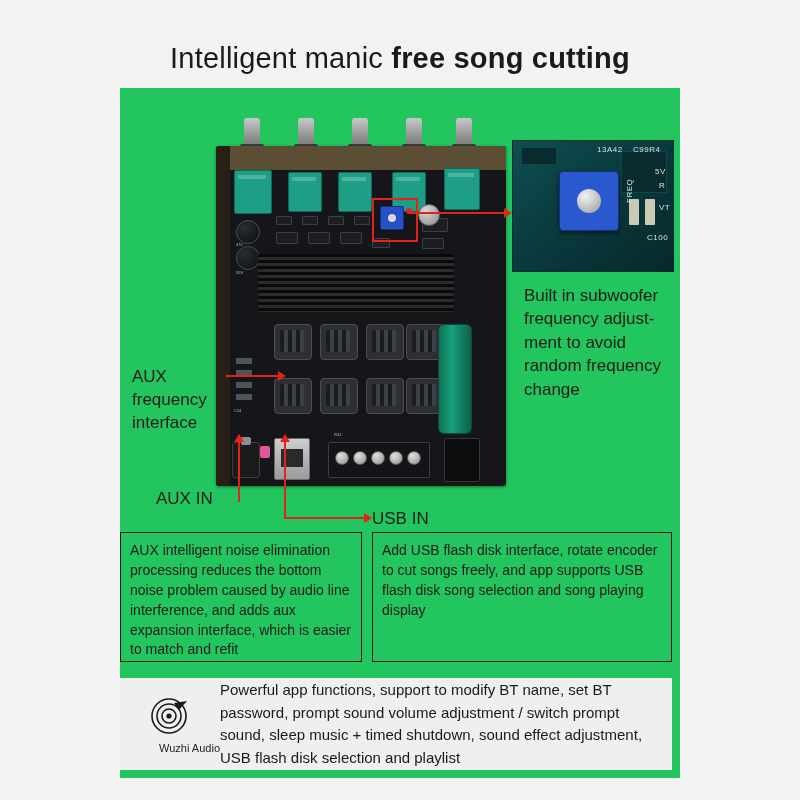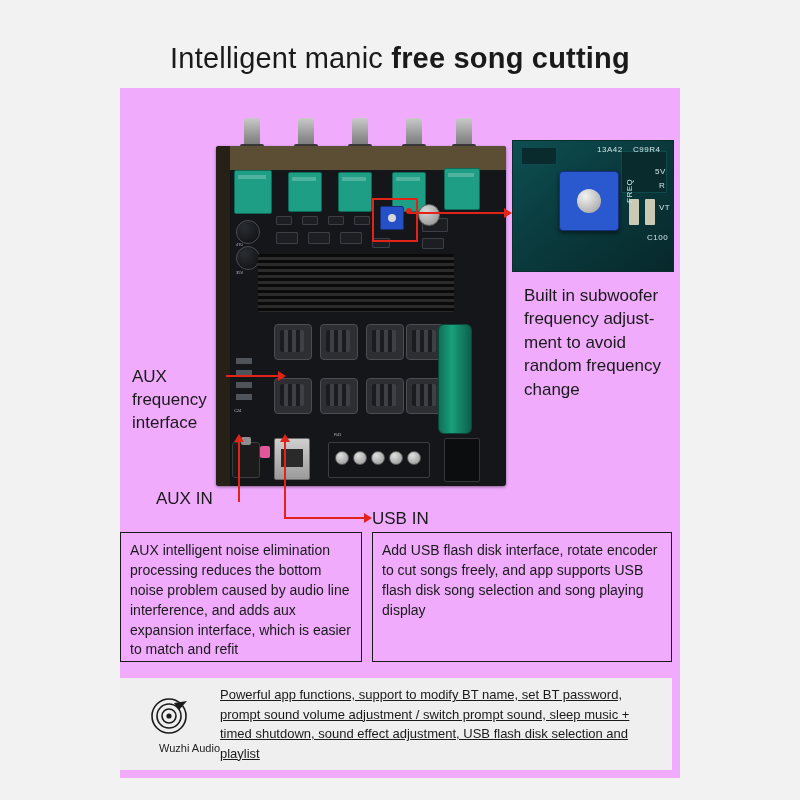--- a/index.html
+++ b/index.html
@@ -32,21 +32,21 @@
   .heading .light { font-weight: 400; }
   .heading .bold  { font-weight: 700; }
 
   
   .card {
     position: absolute;
     left: 120px;
     top: 88px;
     width: 560px;
     height: 690px;
-    background: #f0abfc;
+    background: #22c55e;
   }
 
   
   .board-wrap {
     position: absolute;
     left: 96px;
     top: 30px;
     width: 300px;
     height: 370px;
   }
@@ -368,25 +368,24 @@
   .logo-circle {
     width: 44px; height: 44px;
     margin: 0 auto 4px auto;
     position: relative;
   }
   .logo-name {
     font-size: 11px;
     color: #222;
   }
   .appbar-text {
-    font-size: 13px;
+    font-size: 15px;
     line-height: 1.5;
     color: #1a1a1a;
     padding-right: 22px;
-    text-decoration: underline;
   }
 </style>
 </head>
 <body>
 
 <div class="page">
 
   <div class="heading">
     <span class="light">Intelligent manic </span><span class="bold">free song cutting</span>
   </div>

